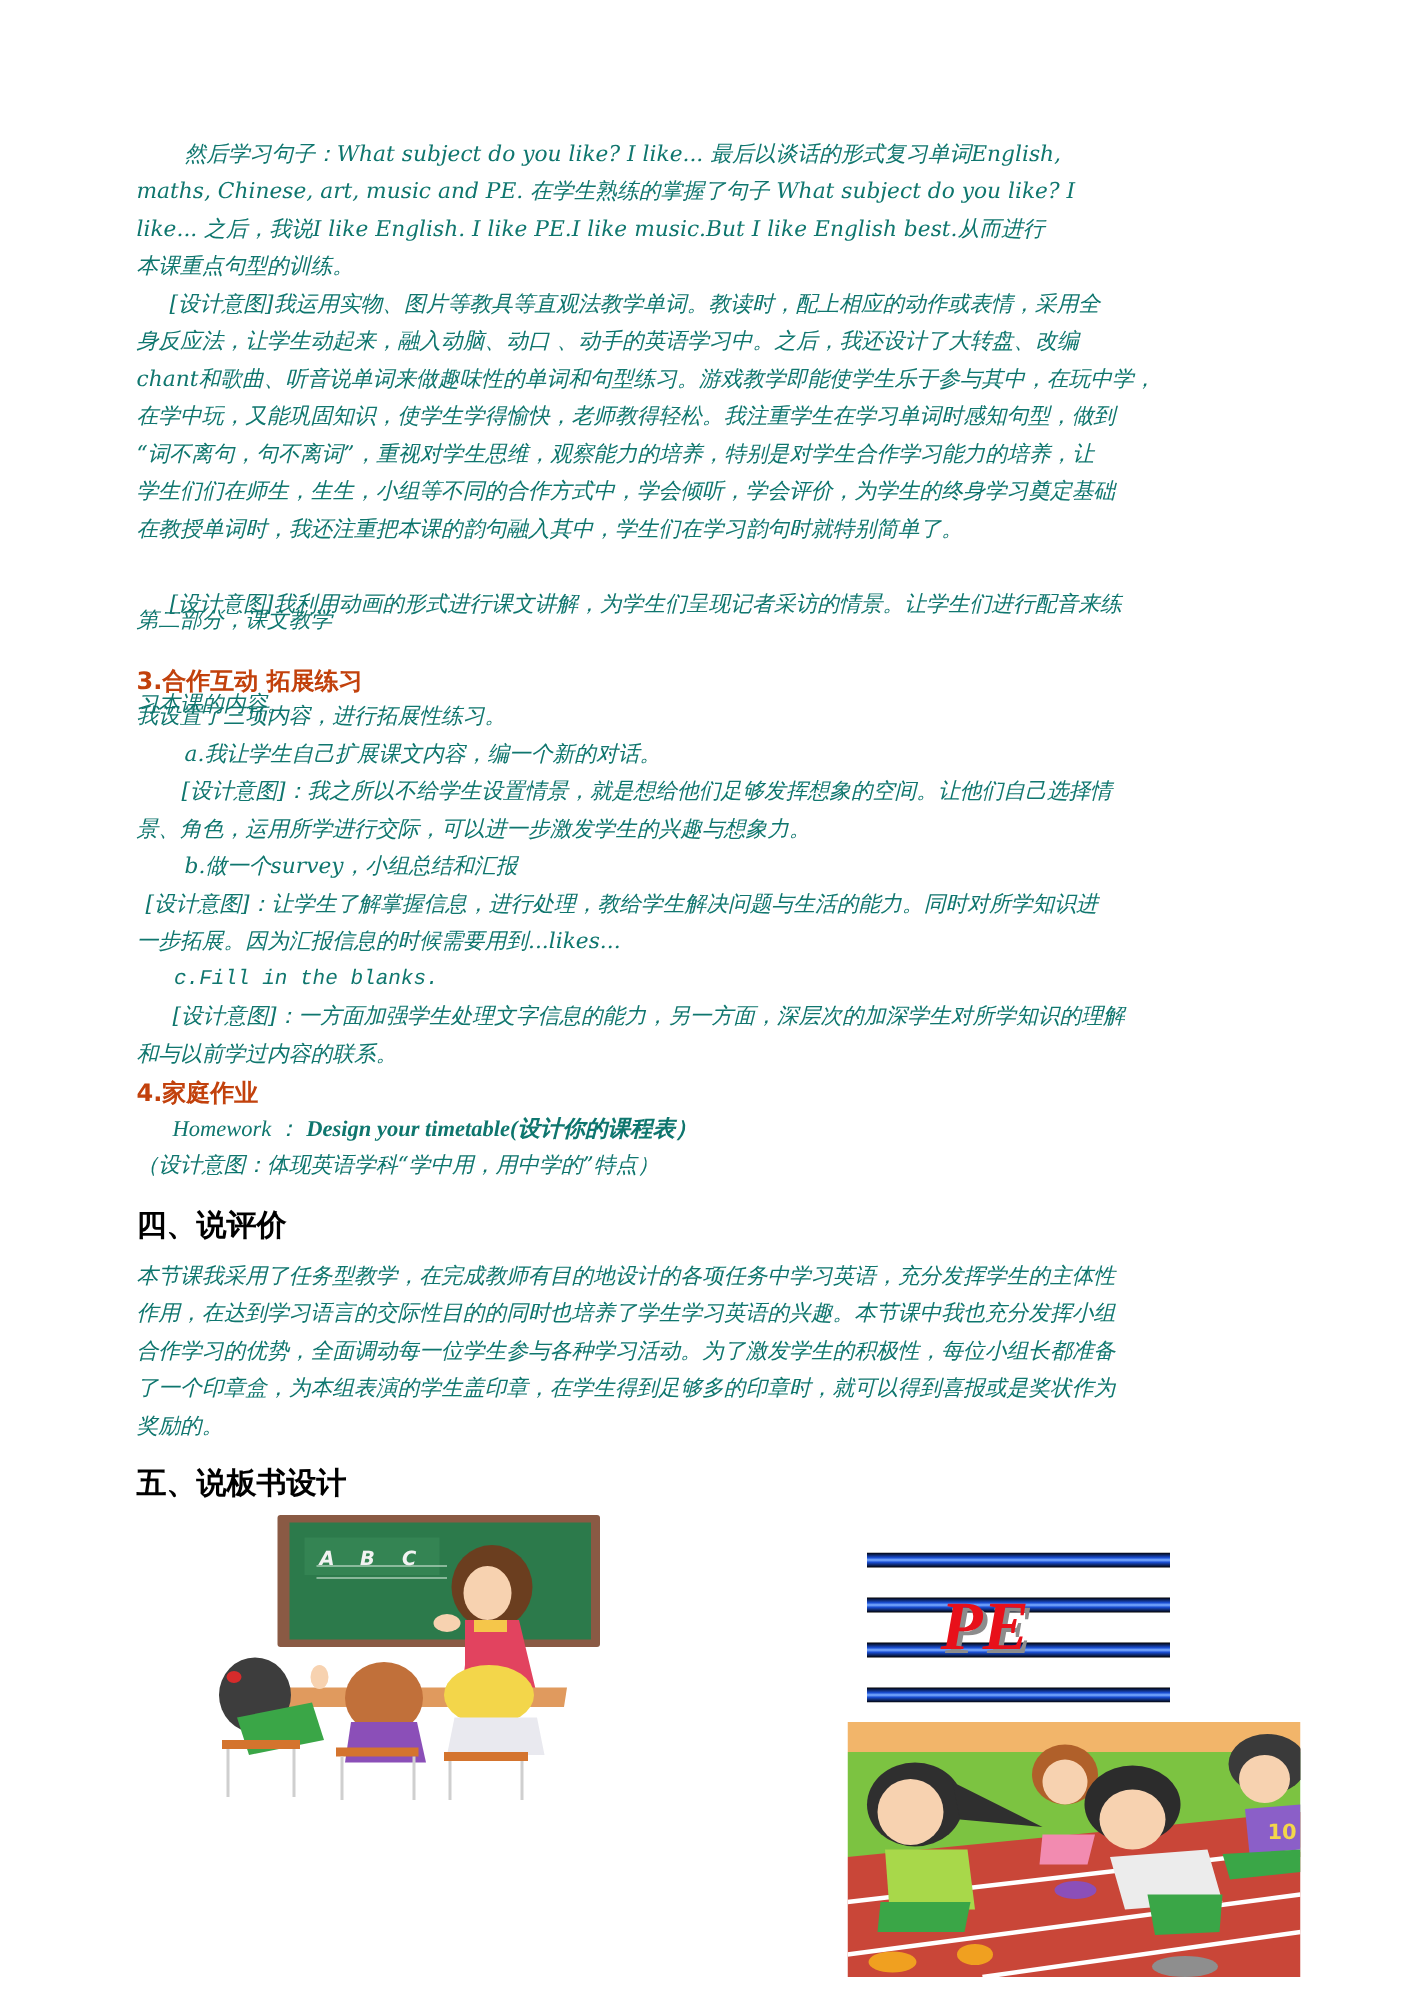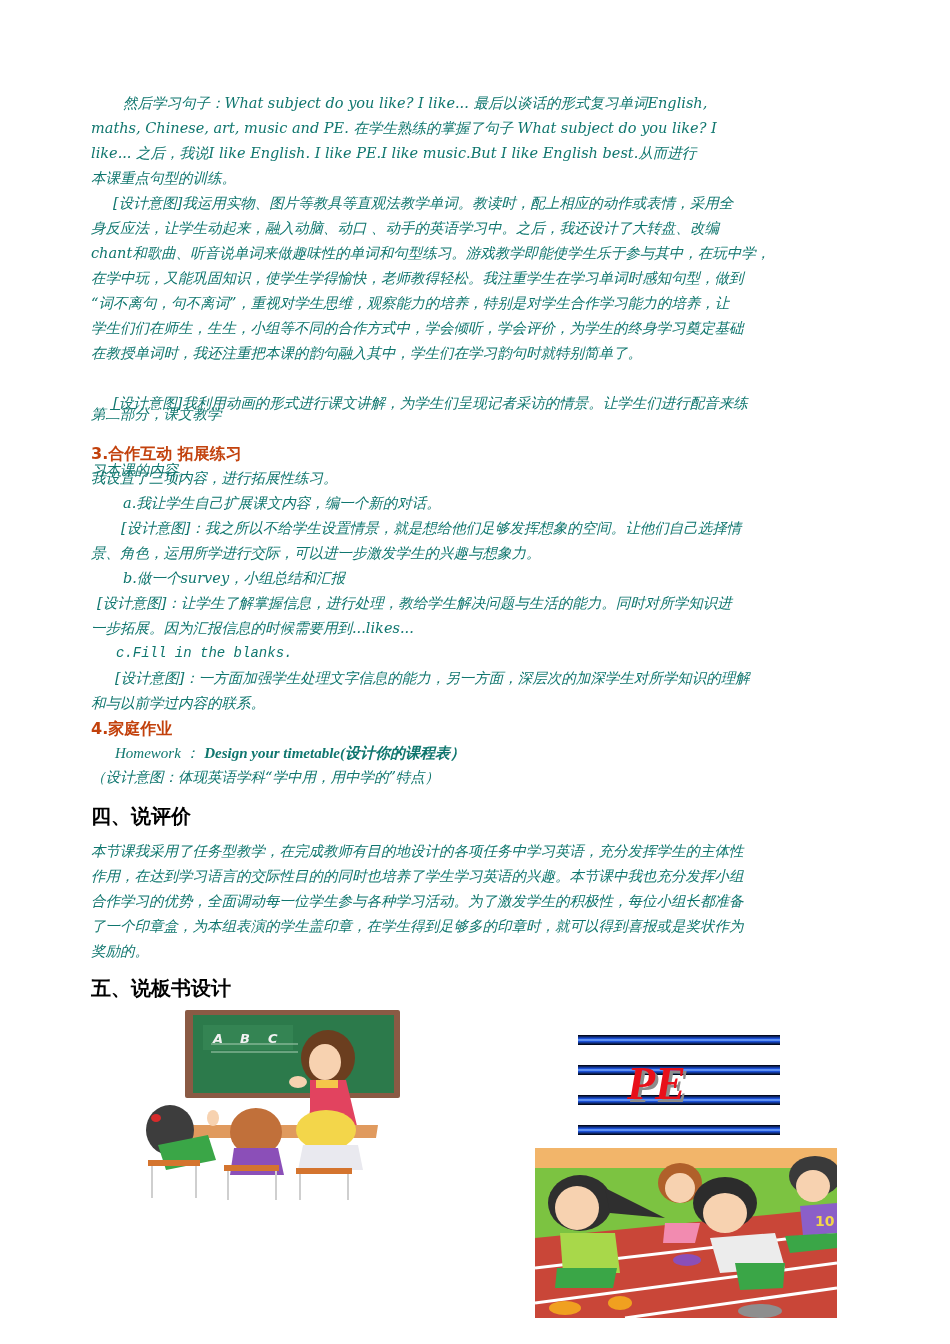--- a/index.html
+++ b/index.html
@@ -123,21 +123,21 @@
       </defs>
       <rect x="0" y="0" width="202" height="10" fill="url(#stripe)"></rect>
       <rect x="0" y="30" width="202" height="10" fill="url(#stripe)"></rect>
       <rect x="0" y="60" width="202" height="10" fill="url(#stripe)"></rect>
       <rect x="0" y="90" width="202" height="10" fill="url(#stripe)"></rect>
       <text x="52" y="67" font-family="Liberation Serif, serif" font-size="46" font-style="italic" font-weight="bold" fill="#8c8c8c">PE</text>
       <text x="49" y="64" font-family="Liberation Serif, serif" font-size="46" font-style="italic" font-weight="bold" fill="#e8101a">PE</text>
     </svg>
   </div>
 
-  <div class="img-box" style="left:535px; top:1148px; width:302px; height:170px;">
+  <div class="img-box" style="left:565px; top:1148px; width:302px; height:170px;">
     <svg width="302" height="170" viewBox="0 0 302 170" xmlns="http://www.w3.org/2000/svg">
       <rect x="0" y="0" width="302" height="20" fill="#f2b56a"></rect>
       <rect x="0" y="20" width="302" height="70" fill="#7cc341"></rect>
       <path d="M0 90 L302 60 L302 170 L0 170 Z" fill="#c94638"></path>
       <g stroke="#ffffff" stroke-width="3" fill="none">
         <line x1="0" y1="120" x2="302" y2="85"></line>
         <line x1="0" y1="155" x2="302" y2="115"></line>
         <line x1="90" y1="170" x2="302" y2="140"></line>
       </g>
 

